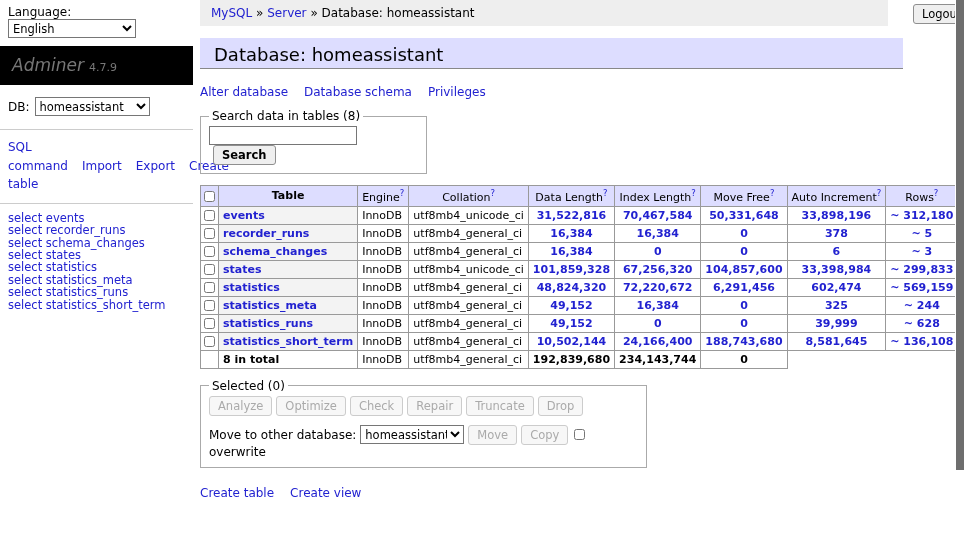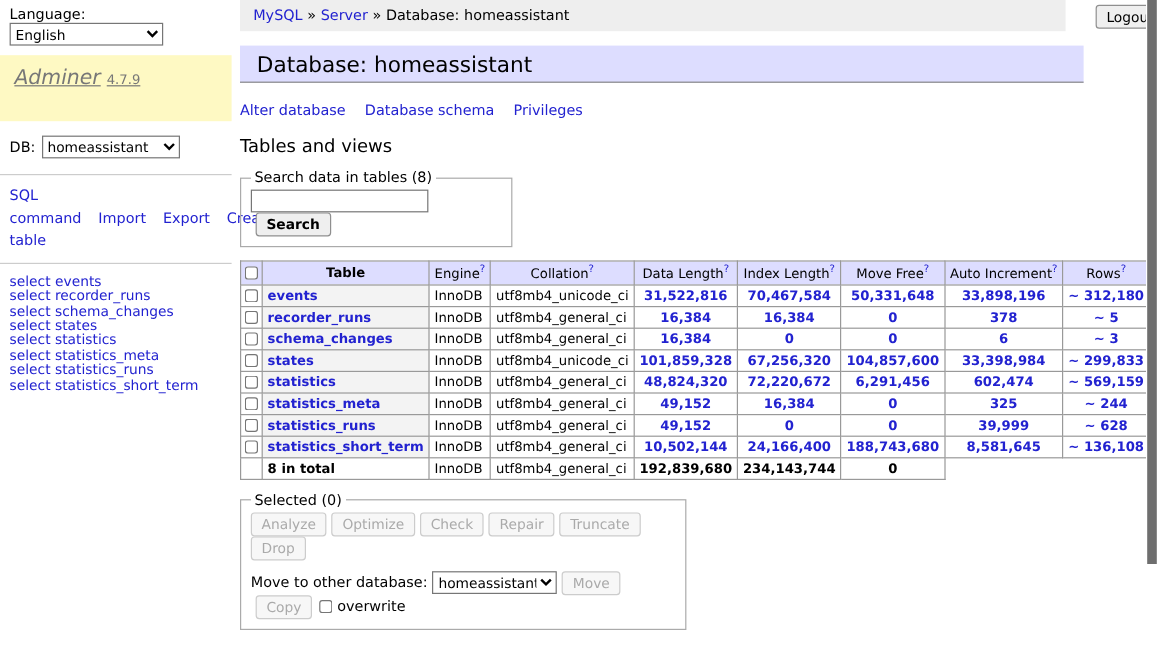--- a/index.html
+++ b/index.html
@@ -11,21 +11,21 @@
   }
   .link { color:#2222d0; text-decoration:none; cursor:pointer; }
   .b { font-weight:bold; }
 
   
   #sidebar { position:absolute; left:0; top:0; width:193px; }
   .lang-row { padding:5px 8px 4px; }
   .lang-row label { margin-right:4px; }
   select { font-family:inherit; font-size:11.5px; background:#fff; border:1px solid #767676; height:19px; }
   .lang-row select { width:128px; }
-  #app-title { background:#fef9c3; color:#777; margin:4px 0 0; padding:9px 12px 26px; font-weight:normal; font-size:17px; font-style:italic;text-decoration:underline; }
+  #app-title { background:#000000; color:#777; margin:4px 0 0; padding:9px 12px 10px; font-weight:normal; font-size:17px; font-style:italic; }
   #app-title .version { font-size:11px; font-style:normal; margin-left:5px; }
   .db-row { padding:12px 8px 13px; border-bottom:1px solid #ccc; }
   .db-row label { margin-right:5px; }
   .db-row select { width:115px; }
   .menu-links { padding:8px 8px 9px; border-bottom:1px solid #ccc; line-height:1.55; }
   .menu-links .link { margin-right:14px; }
   .table-list { padding:8px; font-size:11.5px; }
   .table-list .link { display:block; line-height:12.4px; }
 
   
@@ -52,21 +52,21 @@
   thead td { font-weight:normal; }
   sup.help { color:#2222d0; font-size:8.5px; }
   tbody th { background:#f3f3f3; text-align:left; font-weight:normal; }
   td.num { text-align:center;font-weight:bold; }
   td.chk, thead td.chk { text-align:center; width:20px; padding:0 3px; }
   input[type=checkbox] { width:11px; height:11px; margin:0; vertical-align:middle; }
   tr.total td { color:#000; }
   td.noborder { border:none; background:#fff; }
 
   
-  #selected-fieldset { width:372px; }
+  #selected-fieldset { width:447px; }
   .btn-row button { margin-right:4px; }
   .move-row { margin-top:9px; }
   .move-row select { width:104px; margin-left:4px; vertical-align:middle; }
   .move-row button { margin-left:4px; vertical-align:middle; }
   .move-row .chk-label { margin-left:6px; }
 
   .create-links { margin-top:18px; }
   .create-links .link { margin-right:16px; }
 
   
@@ -109,21 +109,20 @@
 <button id="logout-btn">Logout</button>
 
 <h2 id="page-title">Database: homeassistant</h2>
 
 <div id="content">
 
   <div class="page-links">
     <span class="link">Alter database</span><span class="link">Database schema</span><span class="link">Privileges</span>
   </div>
 
-  <h3>Tables and views</h3>
 
   <fieldset id="search-fieldset">
     <legend>Search data in tables (8)</legend>
     <input id="search-input" type="text" style="">
     <button>Search</button>
   </fieldset>
 
   <table>
     <colgroup>
       <col style="width:20px">

